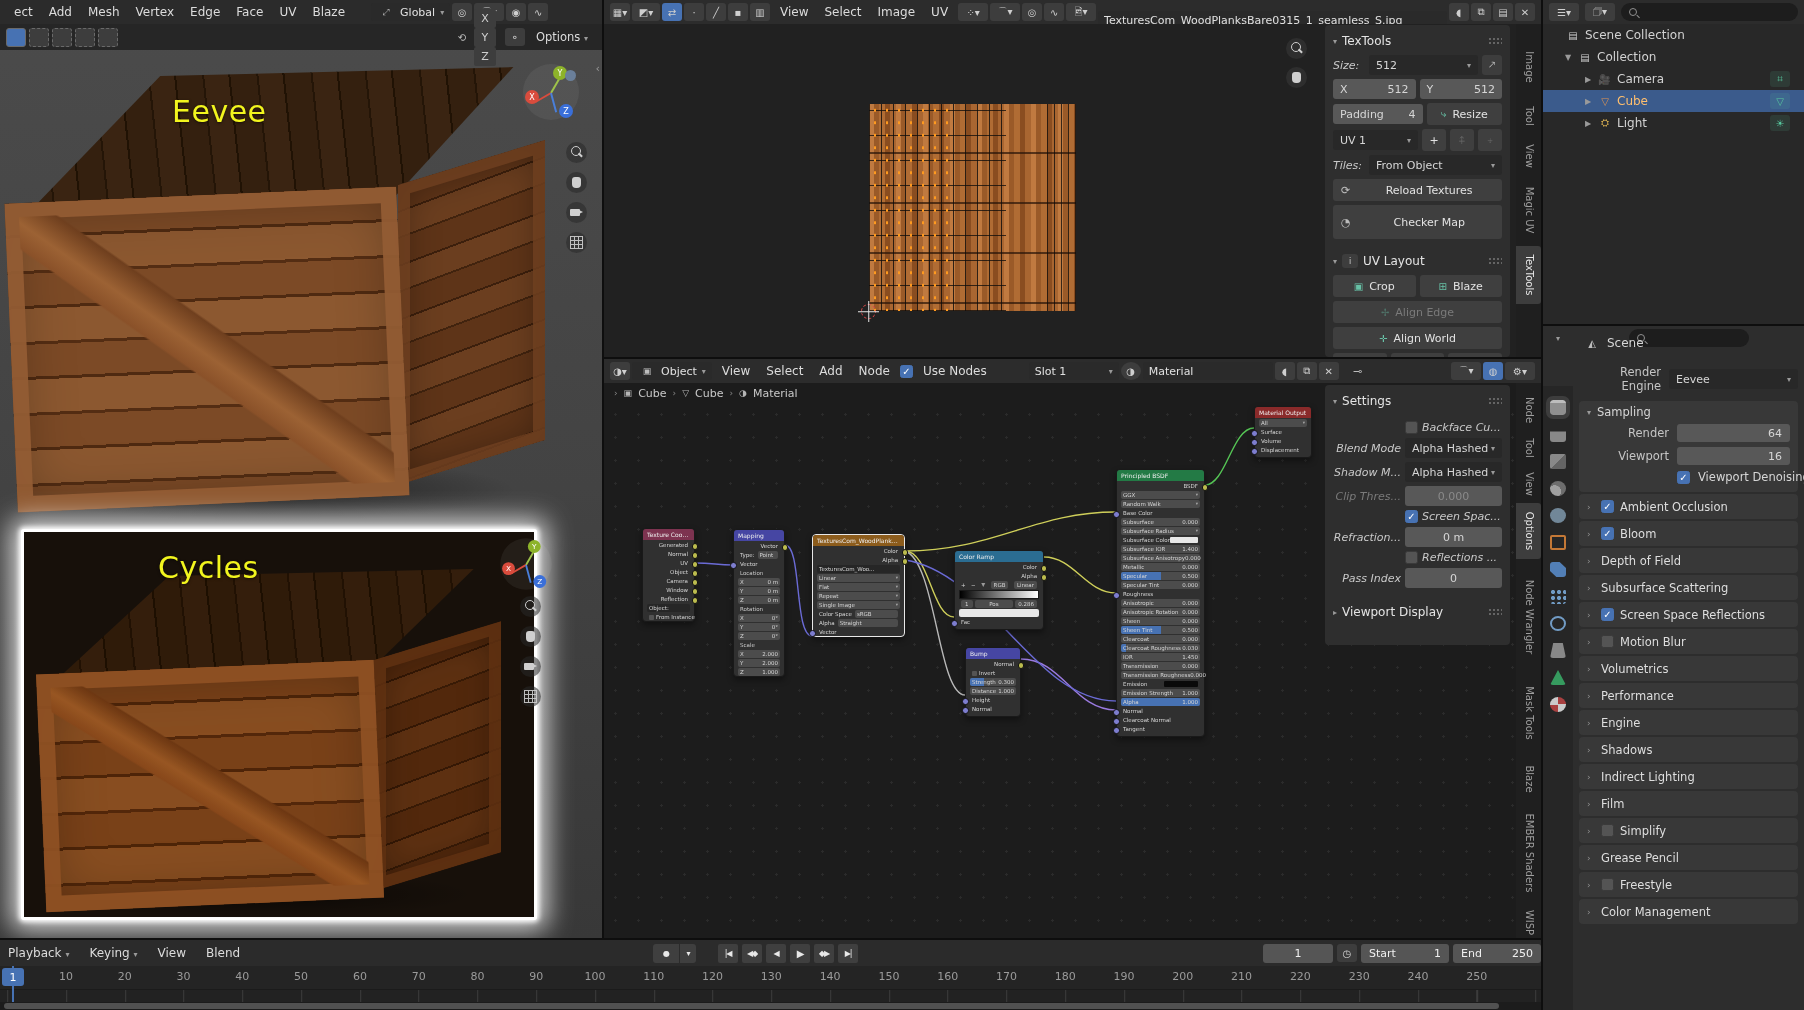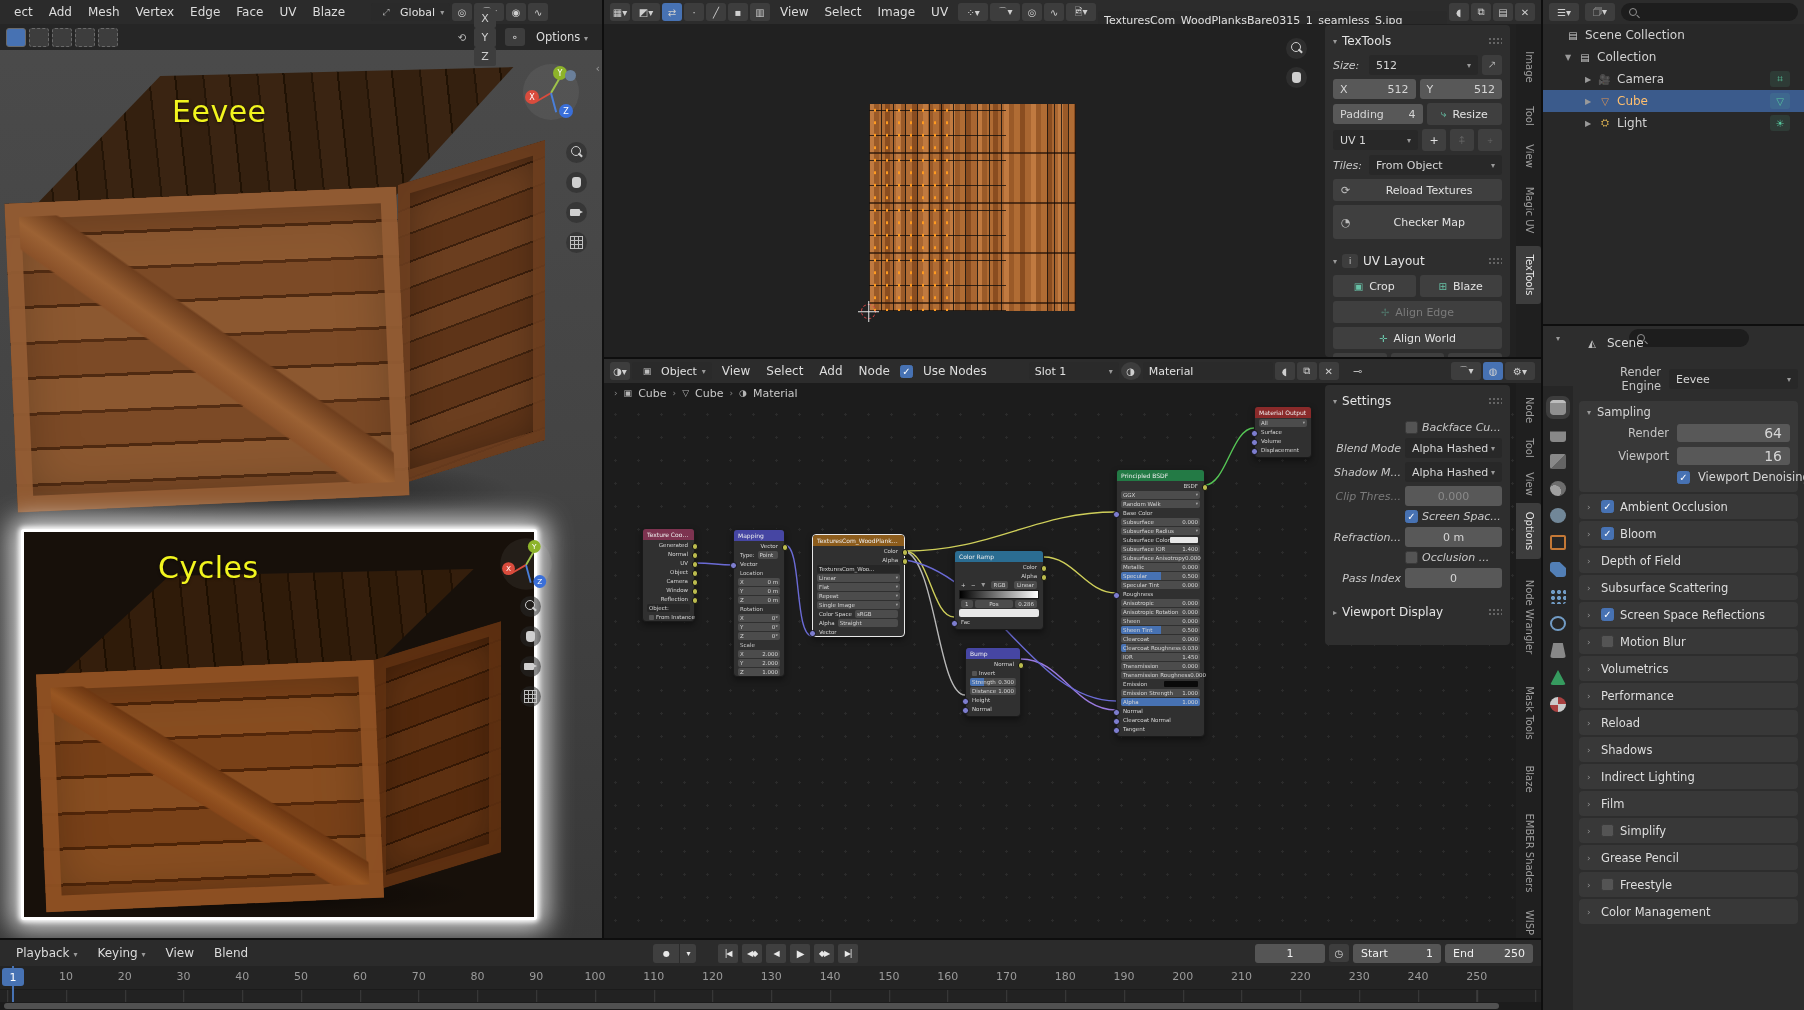--- a/index.html
+++ b/index.html
@@ -137,25 +137,25 @@
   #props { left:1543px; top:326px; width:261px; height:684px; background:#2d2d2d; }
   #prop-tabs { position:absolute; left:0; top:60px; width:30px; bottom:0; background:#262626; display:flex; flex-direction:column; align-items:center; gap:12px; padding-top:14px; }
   .ptab { width:16px; height:15px; border-radius:3px; opacity:.85; }
   .ptab.active { outline:4px solid #3d3d3d; background-color:#3d3d3d; opacity:1; }
   #prop-main { position:absolute; left:30px; top:0; right:0; bottom:0; }
   .prop-section { background:#383838; border-radius:4px; margin:0 6px 2px 6px; height:25px; display:flex; align-items:center; gap:6px; padding:0 8px; font-size:11.5px; color:#dedede; }
   .ps-arrow { color:#909090; font-size:9px; width:8px; }
   .panel-open { background:#383838; border-radius:4px; margin:0 6px 2px 6px; padding:4px 8px 8px 8px; font-size:11.5px; }
   .prow { display:flex; align-items:center; margin-top:5px; gap:8px; }
   .prow .pl { width:82px; text-align:right; color:#c5c5c5; flex:none; font-size:11.5px; }
-  .pfield { background:#585858; border-radius:3px; height:18px; flex:1; display:flex; align-items:center; justify-content:flex-end; padding:0 8px; font-size:14px; }
+  .pfield { background:#585858; border-radius:3px; height:18px; flex:1; display:flex; align-items:center; justify-content:flex-end; padding:0 8px; font-size:11px; }
 
   
   #timeline { left:0; top:940px; width:1541px; height:70px; background:#262626; }
-  #tl-header { height:26px; background:#2b2b2b; display:flex; align-items:center; gap:4px; padding:0 8px; font-size:12px; }
+  #tl-header { height:26px; background:#2b2b2b; display:flex; align-items:center; gap:4px; padding:0 0; font-size:12px; }
   .tl-btn { width:20px; height:19px; background:#3f3f3f; border-radius:2px; display:flex; align-items:center; justify-content:center; font-size:8px; color:#e8e8e8; letter-spacing:-1px; }
   #ruler { position:absolute; left:0; top:26px; right:0; height:24px; background:#242424; border-bottom:1px solid #1b1b1b; }
   .tick { position:absolute; top:4px; width:24px; text-align:center; font-size:11px; color:#9b9b9b; }
   #tickrow { position:absolute; left:0; top:50px; right:0; height:12px; background:#222;
      background-image:repeating-linear-gradient(90deg,#3c3c3c 0 1px,transparent 1px 58.78px); background-position:7.2px 0; }
   #tl-scroll { position:absolute; left:0; top:62px; right:0; height:8px; background:#1c1c1c; }
   #tl-thumb { position:absolute; left:4px; top:1px; width:97%; height:6px; background:#515151; border-radius:3px; }
   #playhead { position:absolute; left:12px; top:26px; width:2px; bottom:0; background:#4772b3; }
   #frame-badge { position:absolute; left:2px; top:28px; width:22px; height:18px; background:#4772b3; border-radius:3px; color:#fff; font-size:11px; display:flex; align-items:center; justify-content:center; }
 </style>
@@ -899,21 +899,21 @@
       <span class="np-label">Screen Spac...</span>
     </div>
     <div class="np-row">
       <span class="np-label" style="width:68px; text-align:right;">Refraction...</span>
       <span class="tt-field" style="justify-content:center;">
           <span>0 m</span>
         </span>
     </div>
     <div class="np-row" style="padding-left:72px;">
       <span class="checkbox"></span>
-      <span class="np-label">Occlusion ...</span>
+      <span class="np-label">Reflections ...</span>
     </div>
     <div class="np-row">
       <span class="np-label" style="width:68px; text-align:right;">Pass Index</span>
       <span class="tt-field" style="justify-content:center;">
           <span>0</span>
         </span>
     </div>
     <div class="np-header" style="margin-top:14px;">
       <span class="caret">▸</span>
         <span style="font-size:12px">Viewport Display</span>
@@ -1095,21 +1095,21 @@
 
         <div class="prop-section none">
           <span class="ps-arrow">›</span>
 
           <span>Performance</span>
         </div>
 
         <div class="prop-section none">
           <span class="ps-arrow">›</span>
 
-          <span>Reload</span>
+          <span>Engine</span>
         </div>
 
         <div class="prop-section none">
           <span class="ps-arrow">›</span>
 
           <span>Shadows</span>
         </div>
 
         <div class="prop-section none">
           <span class="ps-arrow">›</span>

